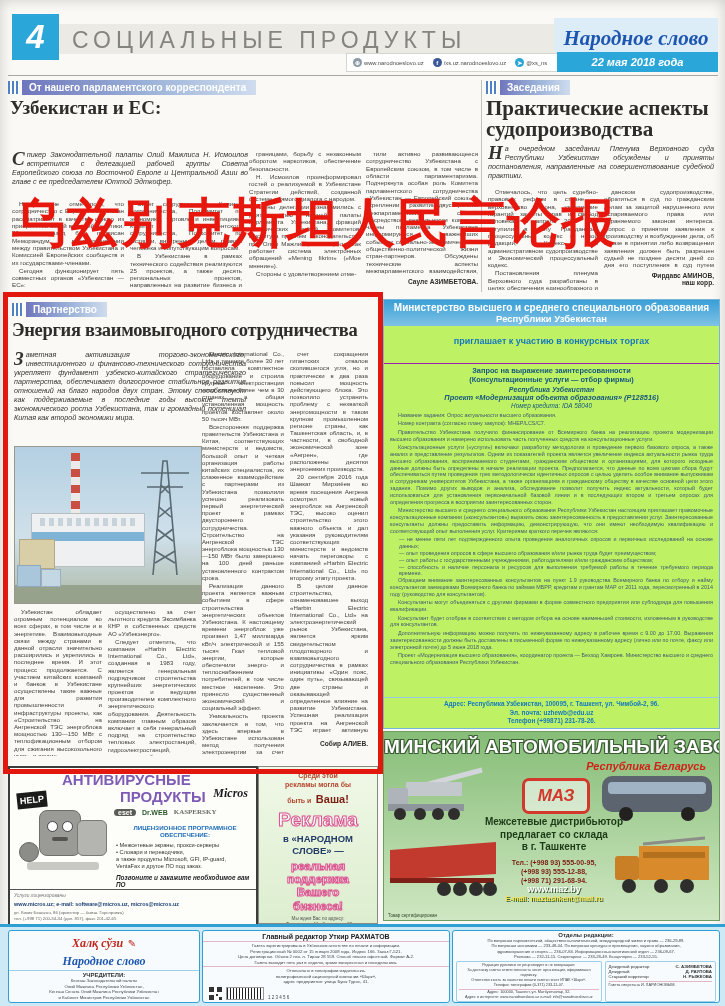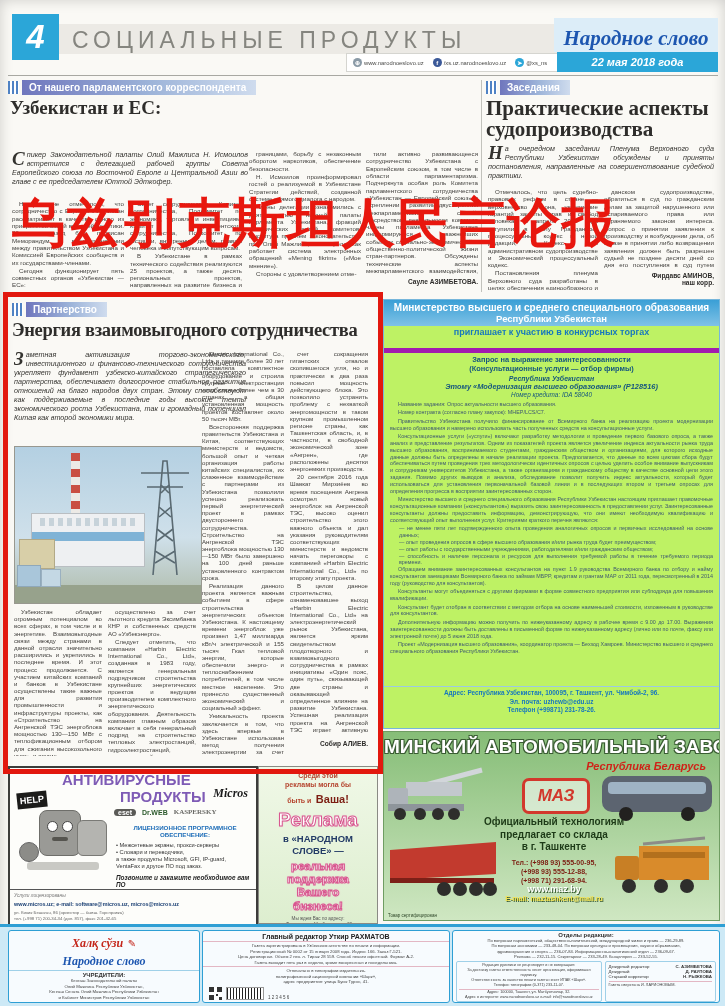--- a/index.html
+++ b/index.html
@@ -214,25 +214,25 @@
         <p>В целом данное строительство, ознаменовавшее выход «Harbin Electric International Co., Ltd» на электроэнергетический рынок Узбекистана, является ярким свидетельством плодотворного и взаимовыгодного сотрудничества в рамках инициативы «Один пояс, один путь», связывающей две страны и оказывающей определенное влияние на развитие Узбекистана. Успешная реализация проекта на Ангренской ТЭС играет активную стимулирующую роль в развитии торгово-экономического сотрудничества между Китаем и Узбекистаном.</p>
       </div>
     <div class="sig abs" style="left:236px;top:438px;width:120px;">Собир АЛИЕВ.</div>
   </div>
 
   <div class="abs tender" style="left:383px;top:299px;width:335px;height:428px;">
     <div class="thead">
       <div style="font-size:10px;">Министерство высшего и среднего специального образования</div>
       <div style="font-size:9.5px;">Республики Узбекистан</div>
     </div>
-    <div class="tinvite" style="margin-top:1px;border-bottom:5px solid #a21caf;padding-bottom:11px;">приглашает к участию в конкурсных торгах</div>
+    <div class="tinvite" style="margin-top:10px;border-bottom:1px solid #a21caf;padding-bottom:17px;">приглашает к участию в конкурсных торгах</div>
     <div class="treq" style="margin-top:2px;">Запрос на выражение заинтересованности</div>
     <div class="treq">(Консультационные услуги — отбор фирмы)</div>
     <div class="tital" style="margin-top:2px;">Республика Узбекистан</div>
-    <div class="tital" style="font-size:7.4px;">Этому «Модернизация высшего образования» (P128516)</div>
+    <div class="tital" style="font-size:7.4px;">Проект «Модернизация объекта образования» (P128516)</div>
     <div class="tital" style="font-weight:normal;font-size:6.4px;">Номер кредита: IDA 58040</div>
     <div class="tbody" style="margin:3px 6px 0 6px;height:282px;">
       <div>
           <p>Название задания: Опрос актуальности высшего образования.</p>
           <p>Номер контракта (согласно плану закупок): MHEP/LCS/C7.</p>
           <p>Правительство Узбекистана получило финансирование от Всемирного банка на реализацию проекта модернизации высшего образования и намерено использовать часть полученных средств на консультационные услуги.</p>
           <p>Консультационные услуги («услуги») включают разработку методологии и проведение первого базового опроса, а также анализ и представление результатов. Одним из показателей проекта является увеличение индекса актуальности рынка труда высшего образования, воспринимаемого студентами, гражданским обществом и организациями, для которого исходные данные должны быть определены в начале реализации проекта. Предполагается, что данные по всем циклам сбора будут обеспечиваться путем проведения трех методологически идентичных опросов с целью уделить особое внимание выпускникам и сотрудникам университетов Узбекистана, а также организациям и гражданскому обществу в качестве основной цели этого задания. Помимо других выводов и анализа, обследование позволит получить индекс актуальности, который будет использоваться для установления первоначальной базовой линии и в последующих втором и третьем опросах для определения прогресса в восприятии заинтересованных сторон.</p>
           <p>Министерство высшего и среднего специального образования Республики Узбекистан настоящим приглашает правомочные консультационные компании («консультантов») выразить свою заинтересованность в предоставлении услуг. Заинтересованные консультанты должны предоставить информацию, демонстрирующую, что они имеют необходимую квалификацию и соответствующий опыт выполнения услуг. Критериями краткого перечня являются:</p>
         </div>
       <div class="tbullets">
@@ -254,21 +254,21 @@
       <div>Эл. почта: uzhewb@edu.uz</div>
       <div>Телефон (+99871) 231-78-26.</div>
     </div>
   </div>
 
   <div class="abs maz" style="left:383px;top:731px;width:335px;height:188px;">
     <div class="maztitle" style="margin-top:4px;">МИНСКИЙ АВТОМОБИЛЬНЫЙ ЗАВОД</div>
     <div class="abs mazby" style="right:13px;top:28px;">Республика Беларусь</div>
     <div class="abs mazlogo" style="left:138px;top:46px;width:62px;height:30px;">МАЗ</div>
     <div class="abs mazdist" style="left:95px;top:84px;width:150px;">
-      <div>Официальный технологиям</div>
+      <div>Межсетевые дистрибьютор</div>
         <div>предлагает со склада</div>
         <div>в г. Ташкенте</div>
     </div>
     <div class="abs mazphone" style="left:100px;top:126px;width:140px;">
       <div>Тел.: (+998 93) 555-00-95,</div>
         <div>(+998 93) 555-12-88,</div>
         <div>(+998 71) 291-68-94.</div>
     </div>
     <div class="abs mazsite" style="left:100px;top:152px;width:140px;">www.maz.by</div>
     <div class="abs mazmail" style="left:85px;top:163px;width:170px;">E-mail: maztashkent@mail.ru</div>

